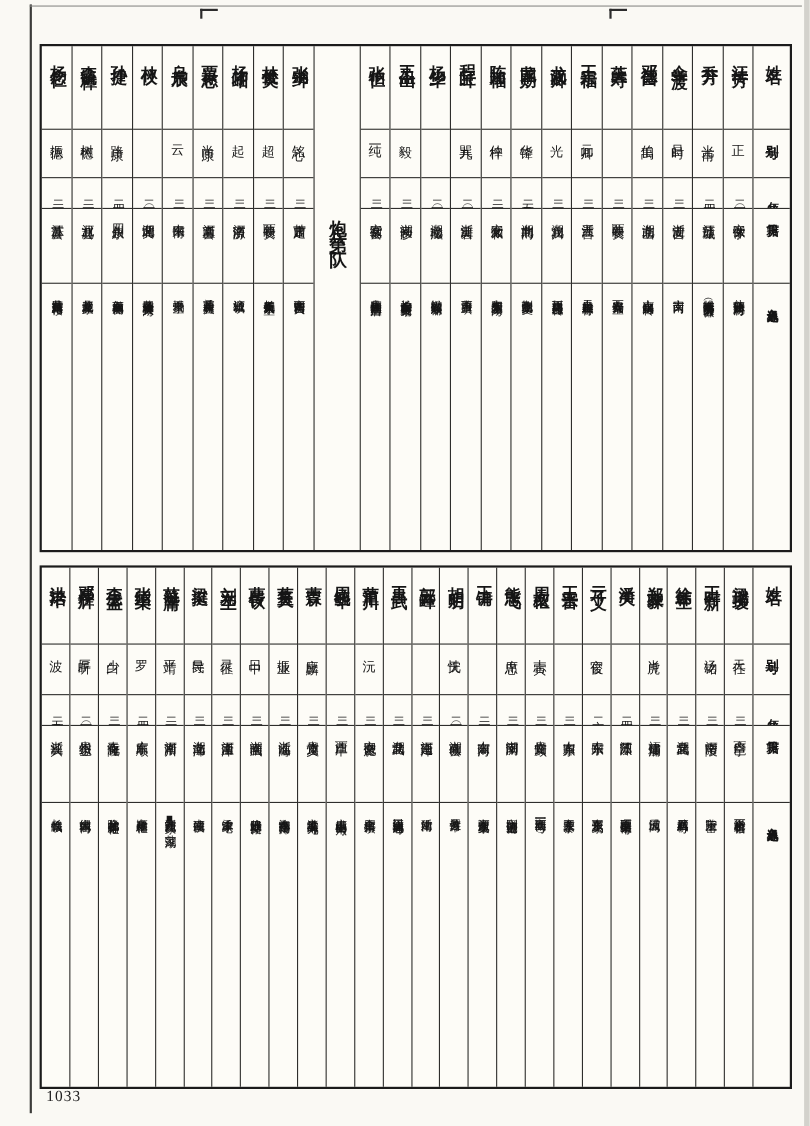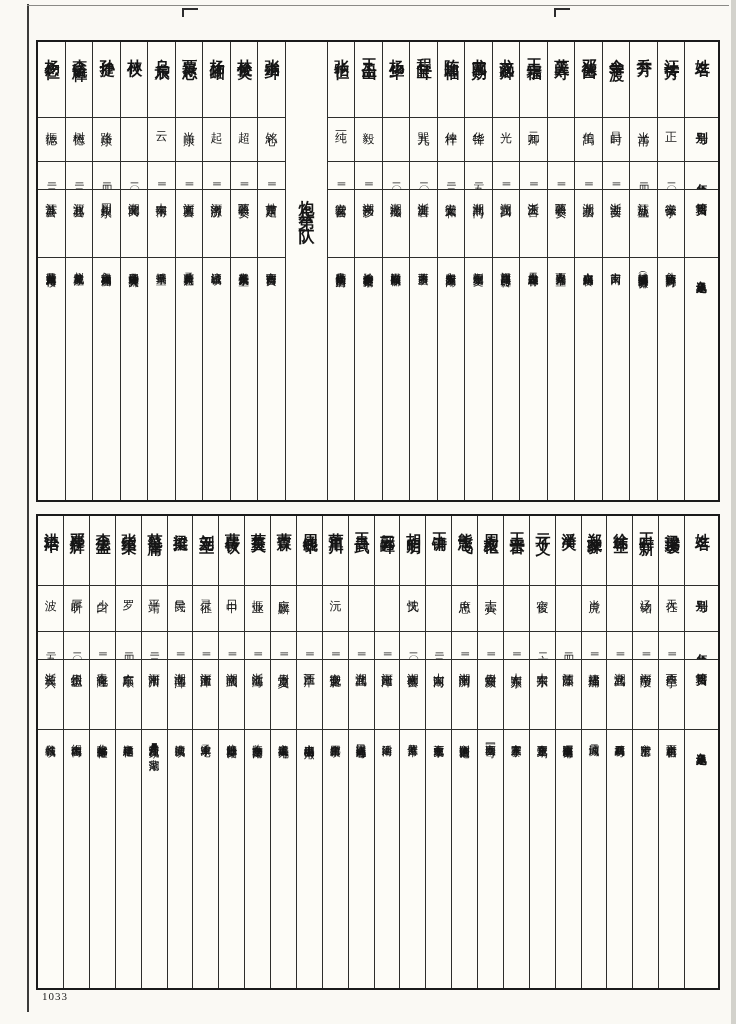--- a/index.html
+++ b/index.html
@@ -57,21 +57,21 @@
   .cell-address .vtext{font-size:10.5px;letter-spacing:0.5px;max-height:100%;}
   .header-col .vtext{font-weight:700;}
   .h-name{font-size:14px;letter-spacing:10px;}
   .h-alias{font-size:13px;letter-spacing:8px;}
   .h-age{font-size:11px;letter-spacing:2px;}
   .h-native{font-size:13px;letter-spacing:14px;}
   .h-address{font-size:13px;letter-spacing:34px;padding-top:8px;}
   .unit-label{font-size:16px;font-weight:700;letter-spacing:7px;}
   .page-number{
     position:absolute;left:42px;top:990px;
-    font-size:11px;letter-spacing:1px;color:#222;
+    font-size:14px;letter-spacing:1px;color:#222;
     font-family:"Liberation Serif","DejaVu Serif",serif;
   }
 </style>
 </head>
 <body>
 
 <div class="sheet">
 
   <div class="scan-edge-left"></div>
   <div class="scan-edge-top"></div>

